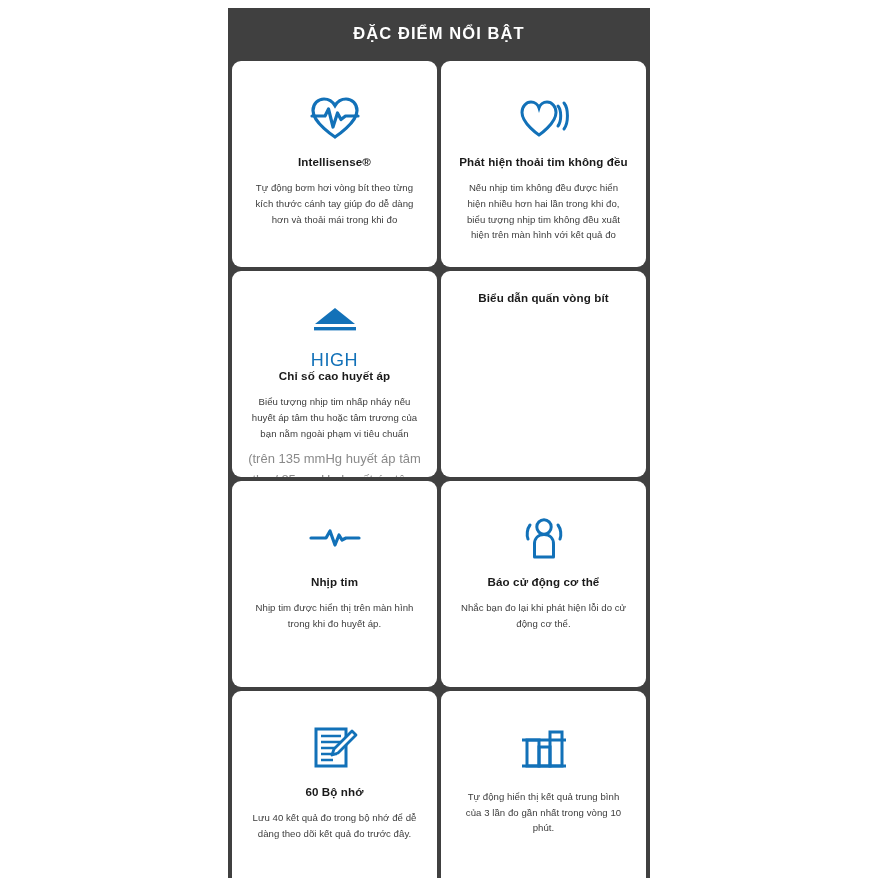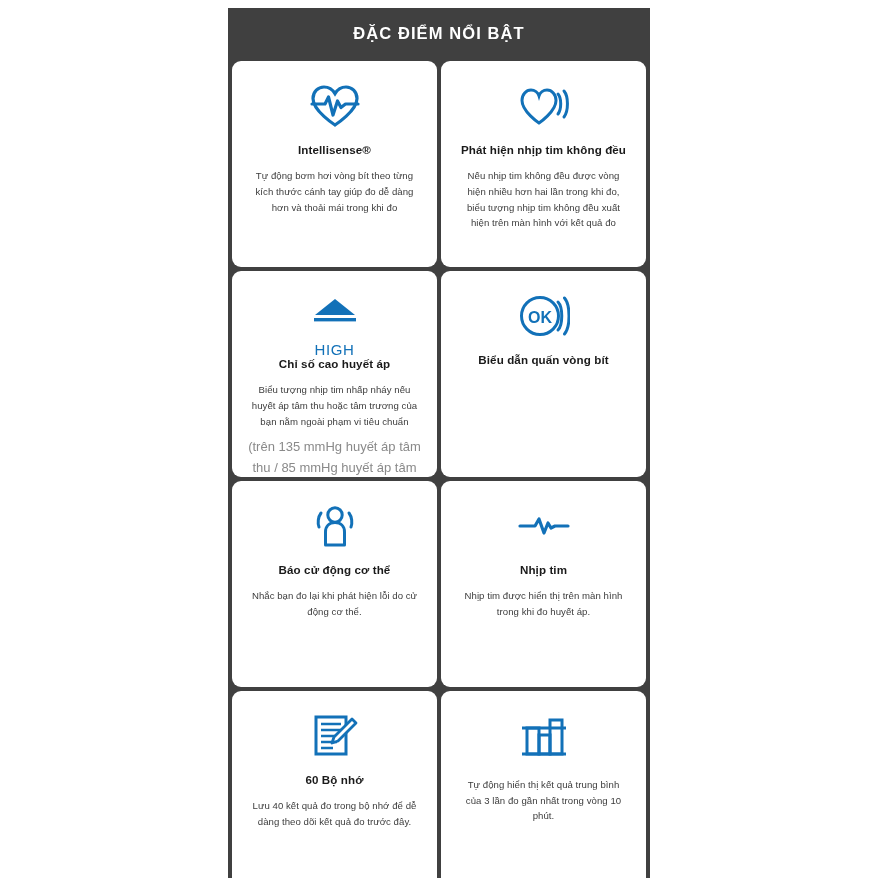--- a/index.html
+++ b/index.html
@@ -47,41 +47,41 @@
     grid-auto-rows: 206px;
     column-gap: 4px;
     row-gap: 4px;
     padding: 0 4px;
     box-sizing: border-box;
   }
   .card {
     background: #ffffff;
     border-radius: 9px;
     box-sizing: border-box;
-    padding: 8px 14px 8px 14px;
+    padding: 20px 14px 8px 14px;
     display: flex;
     flex-direction: column;
     align-items: center;
     overflow: hidden;
   }
   .icon-wrap {
     height: 74px;
     display: flex;
     align-items: center;
     justify-content: center;
     flex: none;
   }
   .icon-wrap.tall {
     height: 78px;
     flex-direction: column;
     justify-content: flex-end;
   }
   .high-label {
     color: #1271b8;
-    font-size: 15px;
+    font-size: 18px;
     font-weight: 500;
     letter-spacing: 0.6px;
     line-height: 1;
     margin-top: 19px;
   }
   .card-title {
     color: #1a1a1a;
     font-size: 11.6px;
     font-weight: bold;
     text-align: center;
@@ -135,70 +135,62 @@
       </div>
 
       <div class="card">
         <div class="icon-wrap">
           <svg width="50" height="42" viewBox="0 0 50 42">
             <path d="M20 38 C20 38 3 26.5 3 15.5 C3 9.4 7.2 5 12 5 C15.6 5 19 7.4 20 10.8 C21 7.4 24.4 5 28 5 C32.8 5 37 9.4 37 15.5 C37 26.5 20 38 20 38 Z" fill="none" stroke="#1271b8" stroke-width="3"></path>
             <path d="M39 9 C42.6 13 42.6 24 39 29" fill="none" stroke="#1271b8" stroke-width="3" stroke-linecap="round"></path>
             <path d="M45 6 C49.6 11.5 49.6 26 45 32" fill="none" stroke="#1271b8" stroke-width="3" stroke-linecap="round"></path>
           </svg>
         </div>
-        <div class="card-title">Phát hiện nhịp tim không đều</div>
-        <div class="card-desc">Nếu nhịp tim không đều được vòng hiện nhiều hơn hai lần trong khi đo, biểu tượng nhịp tim không đều xuất hiện trên màn hình với kết quả đo</div>
+        <div class="card-title">Phát hiện thoải tim không đều</div>
+        <div class="card-desc">Nếu nhịp tim không đều được hiển hiện nhiều hơn hai lần trong khi đo, biểu tượng nhịp tim không đều xuất hiện trên màn hình với kết quả đo</div>
       </div>
 
       <div class="card">
         <div class="icon-wrap tall">
           <svg width="50" height="26" viewBox="0 0 50 26">
             <path d="M25 2 L45 18 L5 18 Z" fill="#1271b8"></path>
             <rect x="4" y="21" width="42" height="3.4" fill="#1271b8"></rect>
           </svg>
           <div class="high-label">HIGH</div>
         </div>
         <div class="card-title">Chỉ số cao huyết áp</div>
         <div class="card-desc">Biểu tượng nhịp tim nhấp nháy nếu huyết áp tâm thu hoặc tâm trương của bạn nằm ngoài phạm vi tiêu chuẩn</div>
         <div class="card-note">(trên 135 mmHg huyết áp tâm thu / 85 mmHg huyết áp tâm trương)</div>
       </div>
 
       <div class="card">
-        <div class="icon-wrap">
-          <svg width="52" height="44" viewBox="0 0 52 44">
-            <circle cx="22" cy="22" r="18.5" fill="none" stroke="#1271b8" stroke-width="3"></circle>
-            <text x="22" y="28.5" text-anchor="middle" font-family="Liberation Sans, sans-serif" font-size="16" font-weight="bold" fill="#1271b8">OK</text>
-            <path d="M40 8 C45 13 45 31 40 36" fill="none" stroke="#1271b8" stroke-width="3" stroke-linecap="round"></path>
-            <path d="M46.5 4 C52.5 11 52.5 33 46.5 40" fill="none" stroke="#1271b8" stroke-width="3" stroke-linecap="round"></path>
-          </svg>
-        </div>
         <div class="card-title">Biểu dẫn quấn vòng bít</div>
+      </div>
+
+      <div class="card">
+        <div class="icon-wrap">
+          <svg width="52" height="24" viewBox="0 0 52 24">
+            <path d="M2 12 L17 12 L21 5 L26 19 L30 9 L33 14 L37 12 L50 12" fill="none" stroke="#1271b8" stroke-width="3.2" stroke-linejoin="round" stroke-linecap="round"></path>
+          </svg>
+        </div>
+        <div class="card-title">Nhịp tim</div>
+        <div class="card-desc">Nhịp tim được hiển thị trên màn hình trong khi đo huyết áp.</div>
       </div>
 
       <div class="card">
         <div class="icon-wrap">
           <svg width="46" height="44" viewBox="0 0 46 44">
             <circle cx="23" cy="11" r="7.2" fill="none" stroke="#1271b8" stroke-width="3"></circle>
             <path d="M13.5 41 L13.5 28 C13.5 22 17.5 18.5 23 18.5 C28.5 18.5 32.5 22 32.5 28 L32.5 41 Z" fill="none" stroke="#1271b8" stroke-width="3" stroke-linejoin="round"></path>
             <path d="M9 9 C6 13 5.5 19 7 23" fill="none" stroke="#1271b8" stroke-width="3" stroke-linecap="round"></path>
             <path d="M37 9 C40 13 40.5 19 39 23" fill="none" stroke="#1271b8" stroke-width="3" stroke-linecap="round"></path>
           </svg>
         </div>
         <div class="card-title">Báo cử động cơ thể</div>
         <div class="card-desc">Nhắc bạn đo lại khi phát hiện lỗi do cử động cơ thể.</div>
-      </div>
-
-      <div class="card">
-        <div class="icon-wrap">
-          <svg width="52" height="24" viewBox="0 0 52 24">
-            <path d="M2 12 L17 12 L21 5 L26 19 L30 9 L33 14 L37 12 L50 12" fill="none" stroke="#1271b8" stroke-width="3.2" stroke-linejoin="round" stroke-linecap="round"></path>
-          </svg>
-        </div>
-        <div class="card-title">Nhịp tim</div>
-        <div class="card-desc">Nhịp tim được hiển thị trên màn hình trong khi đo huyết áp.</div>
       </div>
 
       <div class="card">
         <div class="icon-wrap">
           <svg width="48" height="46" viewBox="0 0 48 46">
             <rect x="5" y="4" width="30" height="37" fill="none" stroke="#1271b8" stroke-width="3"></rect>
             <line x1="10" y1="11" x2="30" y2="11" stroke="#1271b8" stroke-width="2.6"></line>
             <line x1="10" y1="17" x2="30" y2="17" stroke="#1271b8" stroke-width="2.6"></line>
             <line x1="10" y1="23" x2="30" y2="23" stroke="#1271b8" stroke-width="2.6"></line>
             <line x1="10" y1="29" x2="26" y2="29" stroke="#1271b8" stroke-width="2.6"></line>

